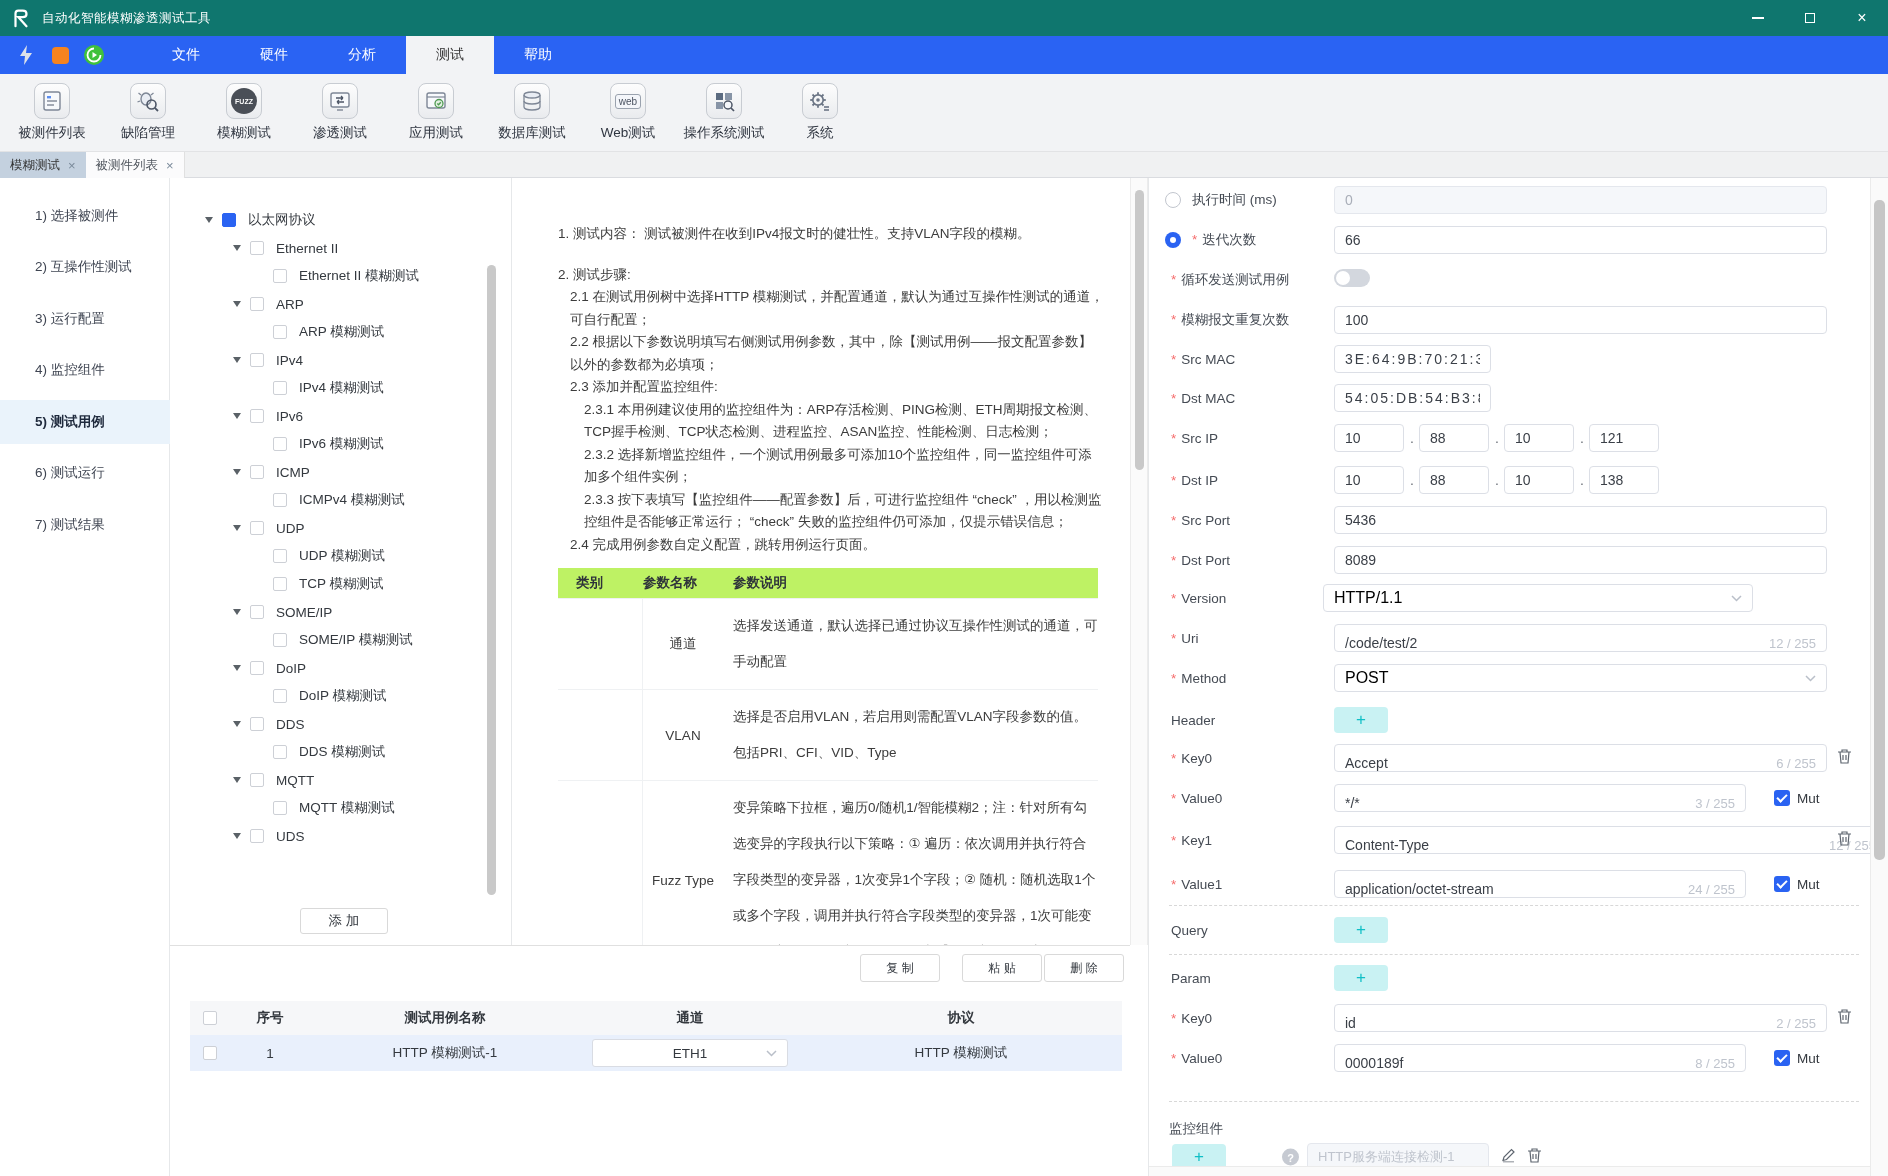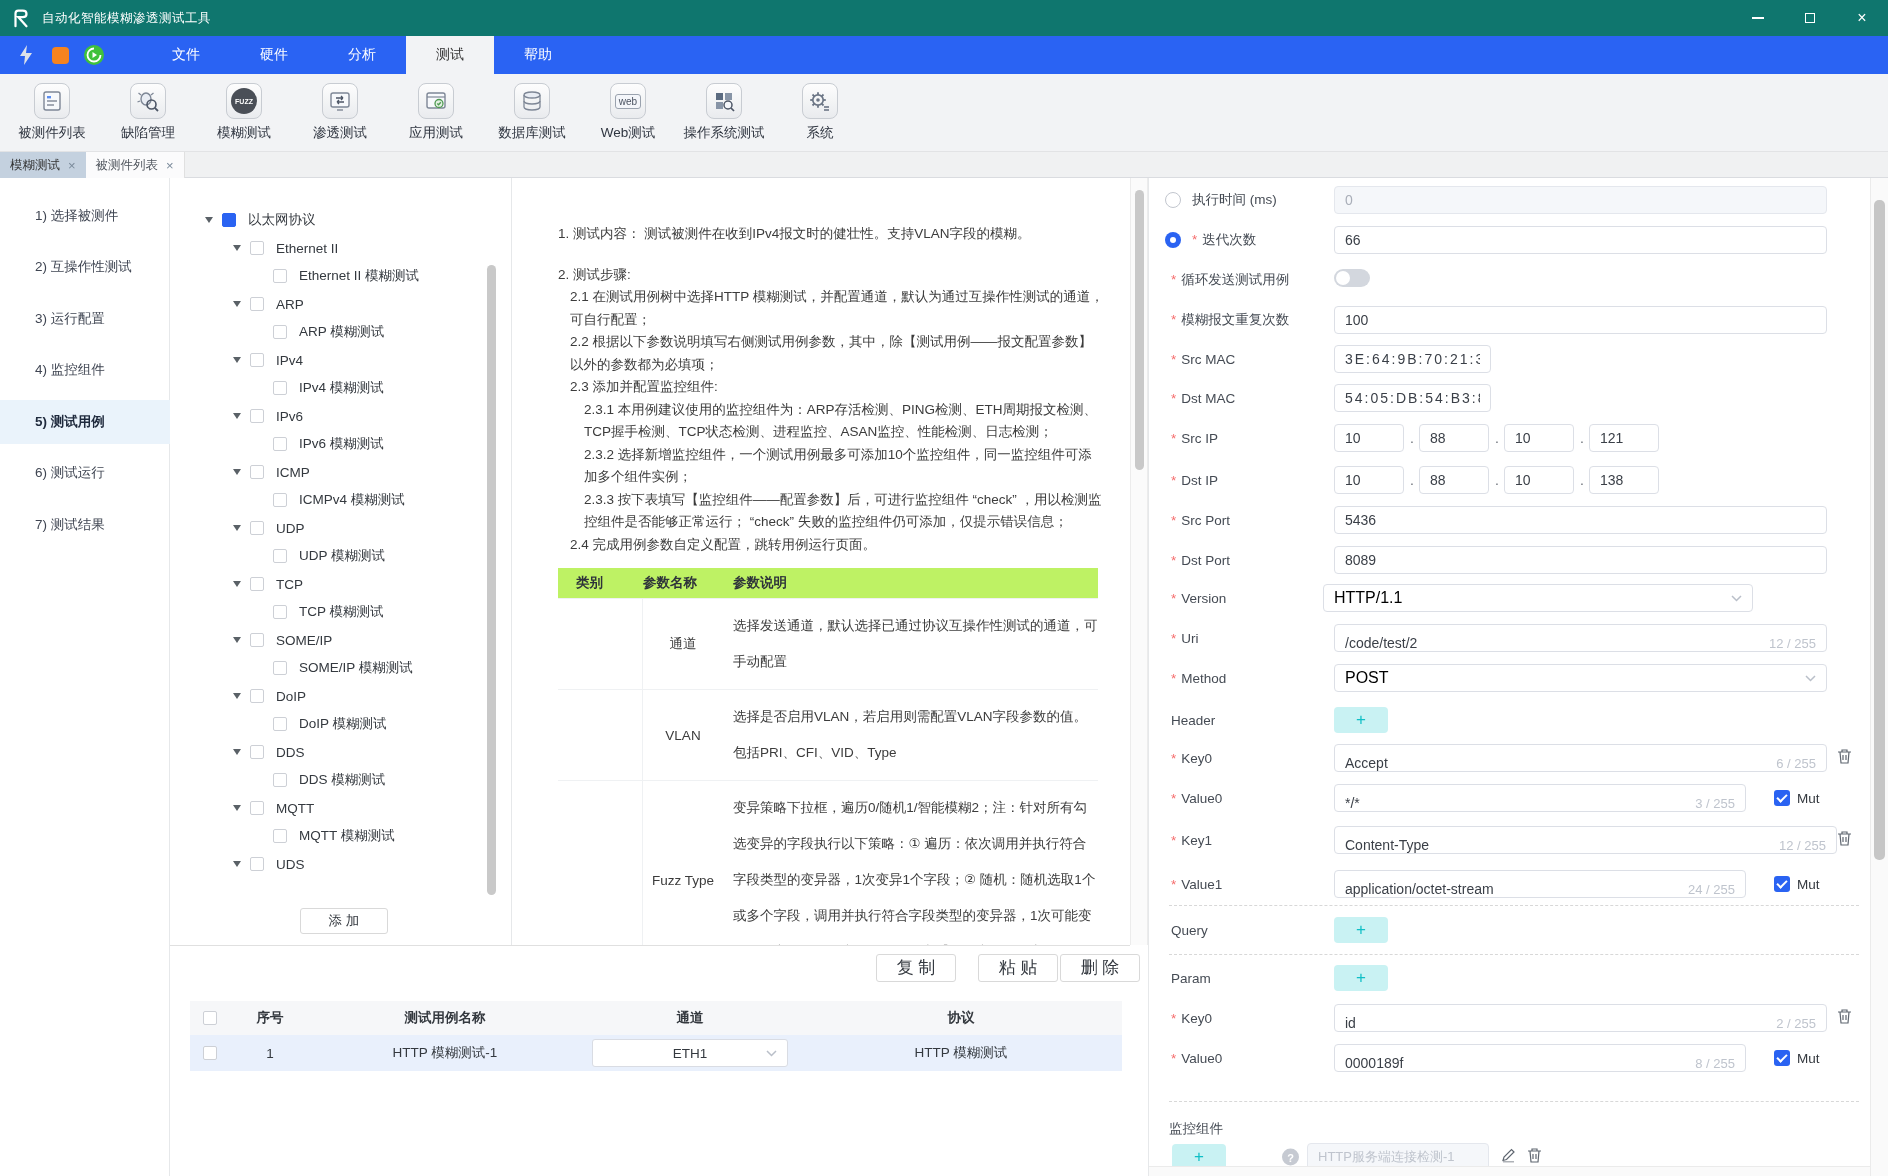--- a/index.html
+++ b/index.html
@@ -73,21 +73,21 @@
   .ptable { margin-top:12px; width:540px; font-size:13.5px; color:#3C3C3C; }
   .phead { display:flex; background:#bef264; height:30px; align-items:center; font-weight:bold; color:#2E333A; }
   .ph1 { width:85px; padding-left:18px; } .ph2 { width:80px; } .ph3 { flex:1; padding-left:10px; }
   .prow { display:flex; border-top:1px solid #EFF1F3; }
   .pc1 { width:85px; border-right:1px solid #EFF1F3; }
   .pc2 { width:80px; display:flex; align-items:center; justify-content:center; }
   .pc3 { flex:1; padding:9px 0 9px 10px; line-height:36px; }
 
   
   .casearea { position:absolute; left:170px; top:767px; width:960px; height:231px; border-top:1px solid #E0E0E0; }
-  .cbtn { position:absolute; top:8px; width:80px; height:28px; border:1px solid #D9D9D9; border-radius:3px; background:#fff; font-size:17px; color:#33383F; text-align:center; line-height:26px; cursor:pointer;margin-left:16px; }
+  .cbtn { position:absolute; top:8px; width:80px; height:28px; border:1px solid #D9D9D9; border-radius:3px; background:#fff; font-size:12px; color:#33383F; text-align:center; line-height:26px; cursor:pointer; }
   .ctable { position:absolute; left:20px; top:55px; width:932px; font-size:13.5px; color:#34393F; }
   .chead { display:flex; align-items:center; height:34px; background:#F6F7F9; font-weight:bold; }
   .crow { display:flex; align-items:center; height:36px; background:#E9F0FC; }
   .cc0 { width:40px; display:flex; justify-content:center; } .cc1 { width:80px; text-align:center; }
   .cc2 { width:270px; text-align:center; } .cc3 { width:220px; display:flex; justify-content:center; }
   .cc4 { flex:1; text-align:center; }
   .chan-select { width:196px; height:28px; border:1px solid #D9DCE3; border-radius:3px; background:#fff; display:flex; align-items:center; justify-content:center; position:relative; cursor:pointer; }
   .chan-select svg { position:absolute; right:10px; }
 
   
@@ -356,25 +356,20 @@
           </div>
         <div class="trow t1">
             <span class="caret"></span>
             <span class="cb"></span>
             <span class="tl">UDP</span>
           </div>
         <div class="trow t2">
             <span class="cb"></span>
             <span class="tl">UDP 模糊测试</span>
           </div>
-        <div class="trow t1">
-            <span class="caret"></span>
-            <span class="cb"></span>
-            <span class="tl">TCP</span>
-          </div>
         <div class="trow t2">
             <span class="cb"></span>
             <span class="tl">TCP 模糊测试</span>
           </div>
         <div class="trow t1">
             <span class="caret"></span>
             <span class="cb"></span>
             <span class="tl">SOME/IP</span>
           </div>
         <div class="trow t2">
@@ -613,21 +608,21 @@
           <span class="counter">3 / 255</span>
         </div>
         <span class="mut">
             <span class="mutbox"></span>
             <span class="mutlab">Mut</span>
           </span>
       </div>
 
       <div class="rrow" style="top:646px">
         <span class="rlab"><span class="req">*</span><span>Key1</span></span>
-        <div class="inpwrap" style="left:185px;width:503px">
+        <div class="inpwrap" style="left:185px;width:553px">
           <input value="Content-Type" style="">
           <span class="counter">12 / 255</span>
         </div>
         <span class="icobtn" style="left:688px">
           <svg width="15" height="16" viewBox="0 0 15 16">
               <path d="M1 4 h13 M5 4 V2 h5 v2 M3 4 l1 11 h7 l1-11 M6 7 v5 M9 7 v5" fill="none" stroke="#5F6670" stroke-width="1.2"></path>
             </svg>
         </span>
       </div>
 

